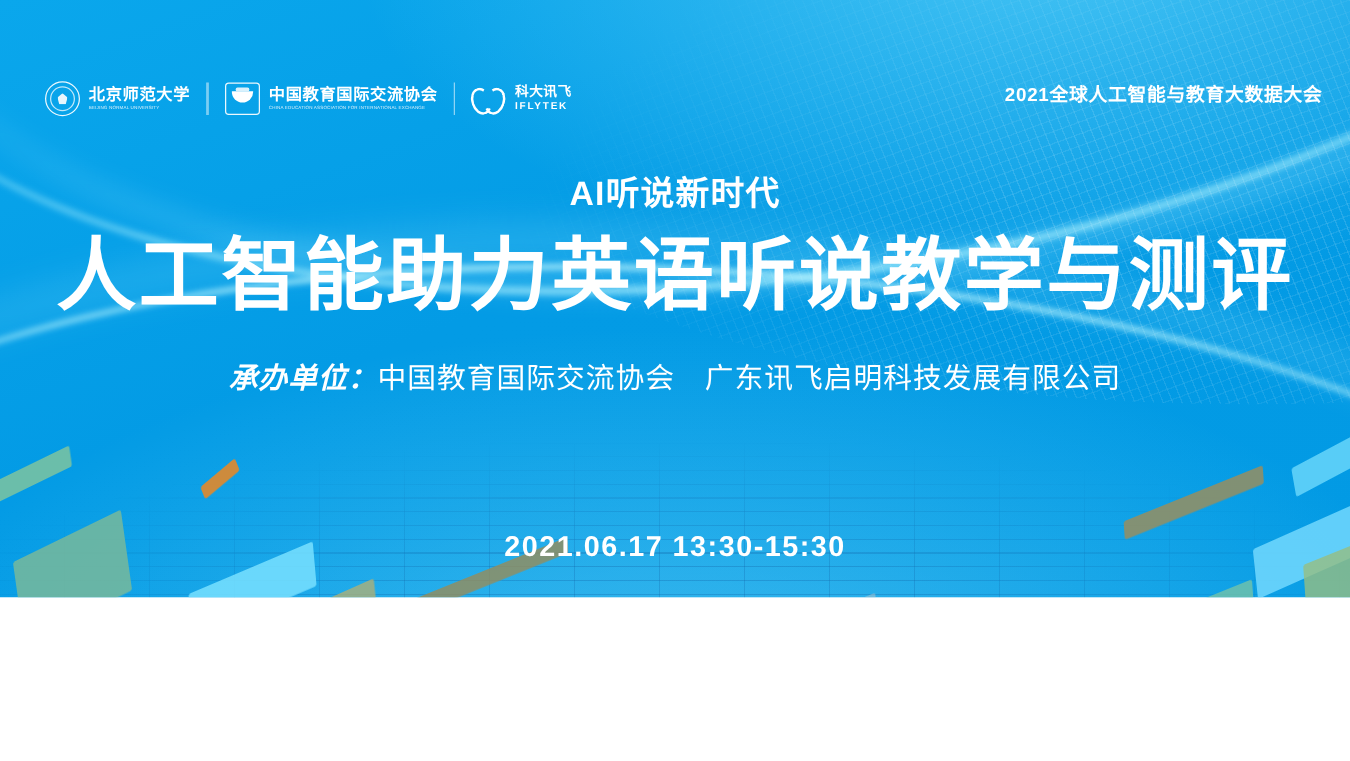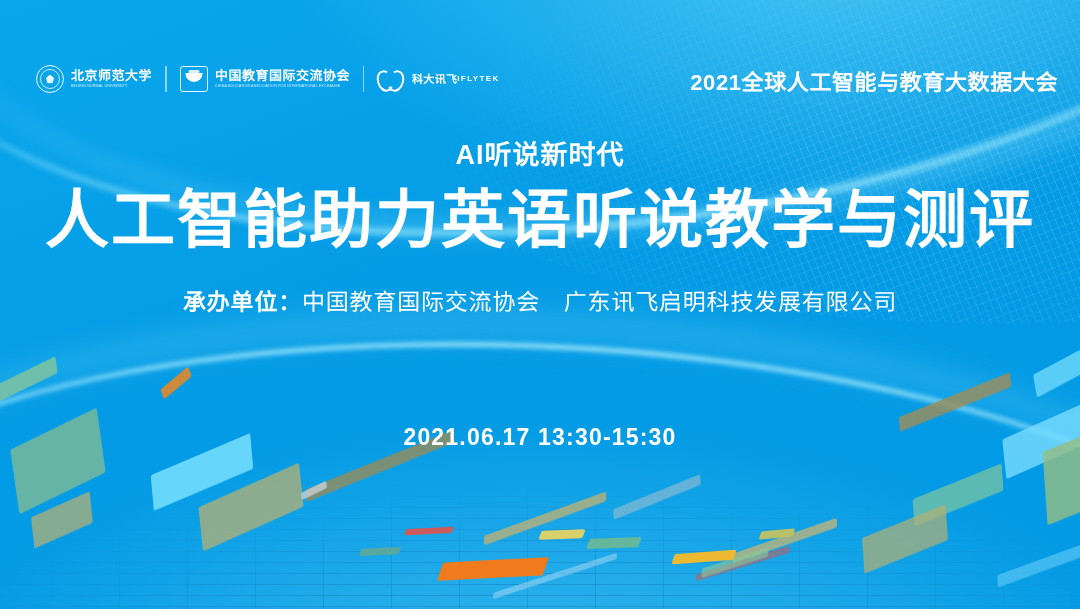--- a/index.html
+++ b/index.html
@@ -8,21 +8,21 @@
     padding: 0;
     background: #ffffff;
   }
   body {
     font-family: "Liberation Sans", "DejaVu Sans", sans-serif;
   }
 
   .poster {
     position: relative;
     width: 1080px;
-    height: 609px;
+    height: 478px;
     overflow: hidden;
     background: #04a2e8;
     background:
       radial-gradient(ellipse 900px 420px at 78% -8%, rgba(120,225,255,0.55) 0%, rgba(120,225,255,0.0) 62%),
       radial-gradient(ellipse 1100px 520px at 50% 118%, rgba(150,235,255,0.40) 0%, rgba(150,235,255,0.0) 58%),
       linear-gradient(160deg, #0aa7ec 0%, #039be5 45%, #029ae4 100%);
   }
 
   
   .bg-layer {
@@ -256,40 +256,41 @@
   .ncct {
     font-size: 21px;
     font-weight: 800;
     color: #ffffff;
     letter-spacing: 0.5px;
     font-style: italic;
     white-space: nowrap;
   }
   .iflytek-text {
     display: flex;
+    flex-direction: column;
     line-height: 1.0;
   }
   .iflytek-text .cn {
     font-size: 11px;
     font-weight: 700;
     color: #ffffff;
     letter-spacing: 0.3px;
     white-space: nowrap;
   }
   .iflytek-text .en {
     font-size: 8px;
     font-weight: 700;
     color: #ffffff;
     letter-spacing: 1.4px;
     white-space: nowrap;
     margin-top: 1px;
   }
 
   .conf-title {
-    font-size: 22px;
+    font-size: 15px;
     font-weight: 700;
     color: #ffffff;
     letter-spacing: 0.6px;
     white-space: nowrap;
     margin-top: 2px;
   }
 
   
   .content {
     position: absolute;
@@ -320,20 +321,21 @@
 
   .organizer {
     margin-top: 24px;
     font-size: 23px;
     color: #ffffff;
     letter-spacing: 0.8px;
     white-space: nowrap;
   }
   .organizer .lbl {
     font-weight: 700;
+    font-style: italic;
   }
   .organizer .val {
     font-weight: 400;
   }
 
   .datetime {
     position: absolute;
     left: 0;
     right: 0;
     top: 424px;

